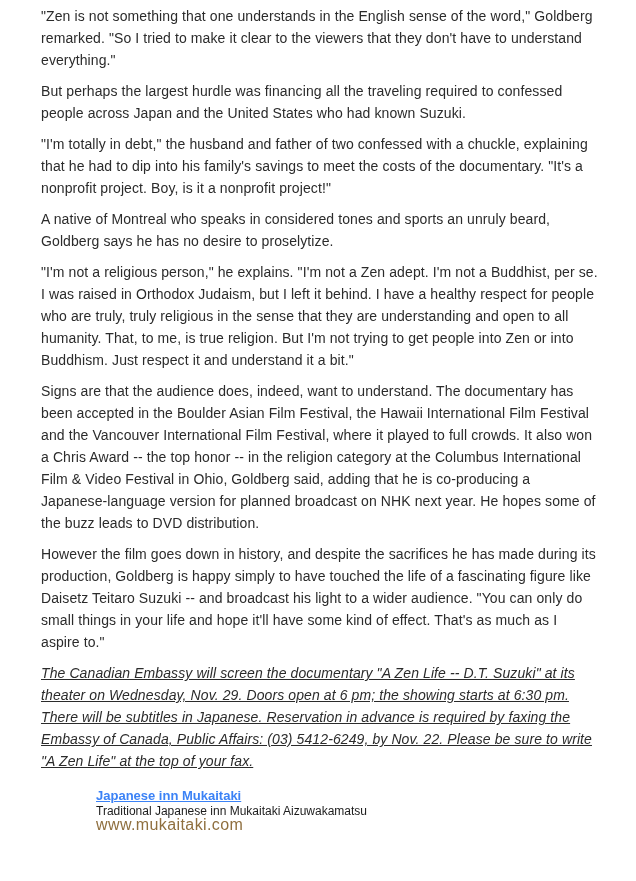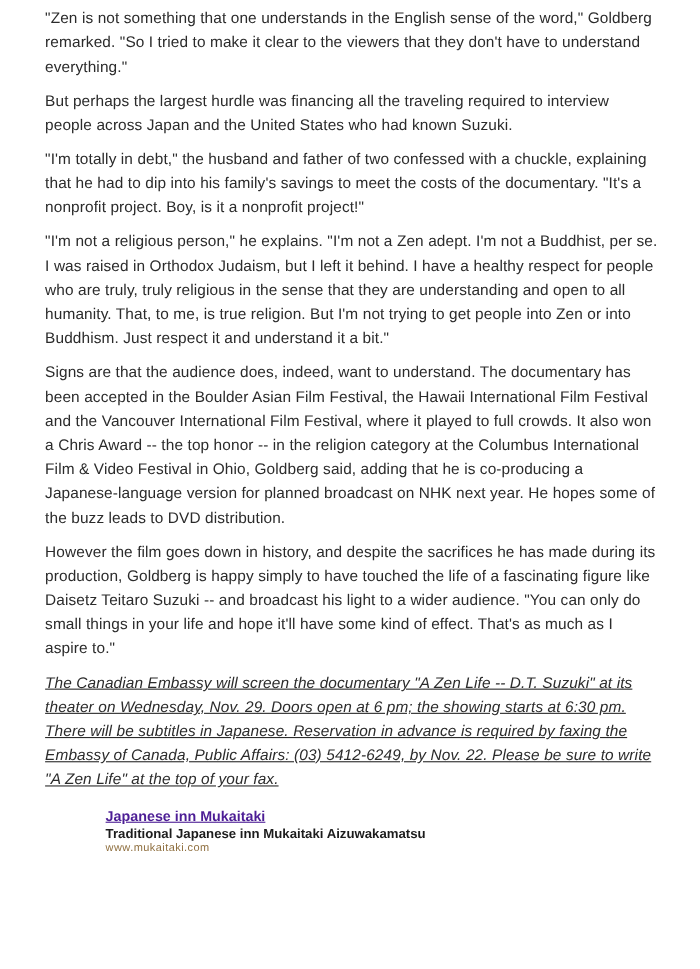--- a/index.html
+++ b/index.html
@@ -30,44 +30,44 @@
     text-decoration: underline;
   }
   .ad-block {
     margin: 14px 0 0 55px;
   }
   .ad-title-link {
     display: inline-block;
     font-size: 13px;
     line-height: 15px;
     font-weight: bold;
-    color: #4c1d95;
+    color: #3b82f6;
     text-decoration: underline;
     cursor: pointer;
   }
   .ad-line {
     font-size: 12px;
     line-height: 14px;
     color: #1c1c1c;
-    font-weight: bold;
   }
   .ad-url {
-    font-size: 10px;
+    font-size: 16px;
     line-height: 13px;
     color: #8f6f3f;
     letter-spacing: 0.4px;
   }
 </style>
 </head>
 <body>
 
 <div class="article">
   <p>"Zen is not something that one understands in the English sense of the word," Goldberg remarked. "So I tried to make it clear to the viewers that they don't have to understand everything."</p>
-  <p>But perhaps the largest hurdle was financing all the traveling required to interview people across Japan and the United States who had known Suzuki.</p>
+  <p>But perhaps the largest hurdle was financing all the traveling required to confessed people across Japan and the United States who had known Suzuki.</p>
   <p>"I'm totally in debt," the husband and father of two confessed with a chuckle, explaining that he had to dip into his family's savings to meet the costs of the documentary. "It's a nonprofit project. Boy, is it a nonprofit project!"</p>
+  <p>A native of Montreal who speaks in considered tones and sports an unruly beard, Goldberg says he has no desire to proselytize.</p>
   <p>"I'm not a religious person," he explains. "I'm not a Zen adept. I'm not a Buddhist, per se. I was raised in Orthodox Judaism, but I left it behind. I have a healthy respect for people who are truly, truly religious in the sense that they are understanding and open to all humanity. That, to me, is true religion. But I'm not trying to get people into Zen or into Buddhism. Just respect it and understand it a bit."</p>
   <p>Signs are that the audience does, indeed, want to understand. The documentary has been accepted in the Boulder Asian Film Festival, the Hawaii International Film Festival and the Vancouver International Film Festival, where it played to full crowds. It also won a Chris Award -- the top honor -- in the religion category at the Columbus International Film &amp; Video Festival in Ohio, Goldberg said, adding that he is co-producing a Japanese-language version for planned broadcast on NHK next year. He hopes some of the buzz leads to DVD distribution.</p>
   <p>However the film goes down in history, and despite the sacrifices he has made during its production, Goldberg is happy simply to have touched the life of a fascinating figure like Daisetz Teitaro Suzuki -- and broadcast his light to a wider audience. "You can only do small things in your life and hope it'll have some kind of effect. That's as much as I aspire to."</p>
   <p class="italic">The Canadian Embassy will screen the documentary "A Zen Life -- D.T. Suzuki" at its theater on Wednesday, Nov. 29. Doors open at 6 pm; the showing starts at 6:30 pm. There will be subtitles in Japanese. Reservation in advance is required by faxing the Embassy of Canada, Public Affairs: (03) 5412-6249, by Nov. 22. Please be sure to write "A Zen Life" at the top of your fax.</p>
 
   <div class="ad-block">
     <a class="ad-title-link">Japanese inn Mukaitaki</a>
     <div class="ad-line">Traditional Japanese inn Mukaitaki Aizuwakamatsu</div>
     <div class="ad-url">www.mukaitaki.com</div>
   </div>

